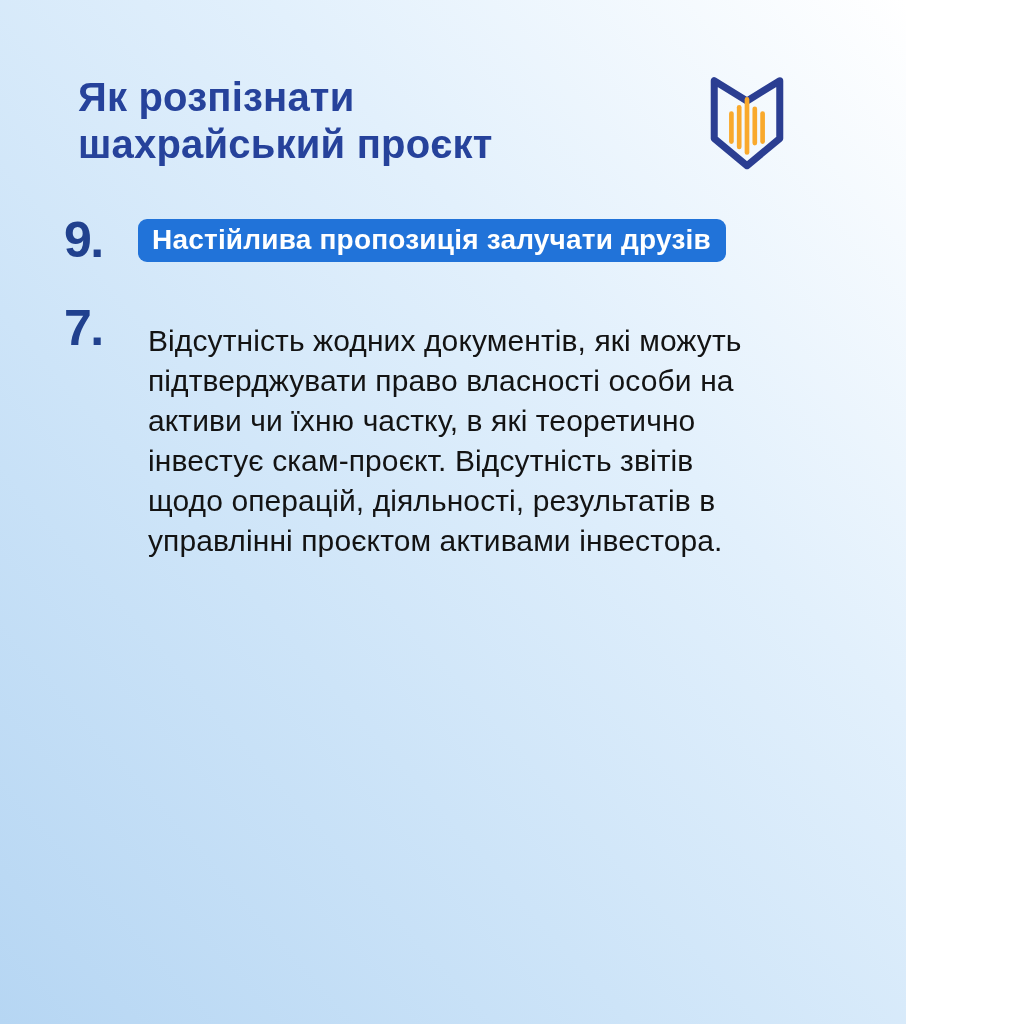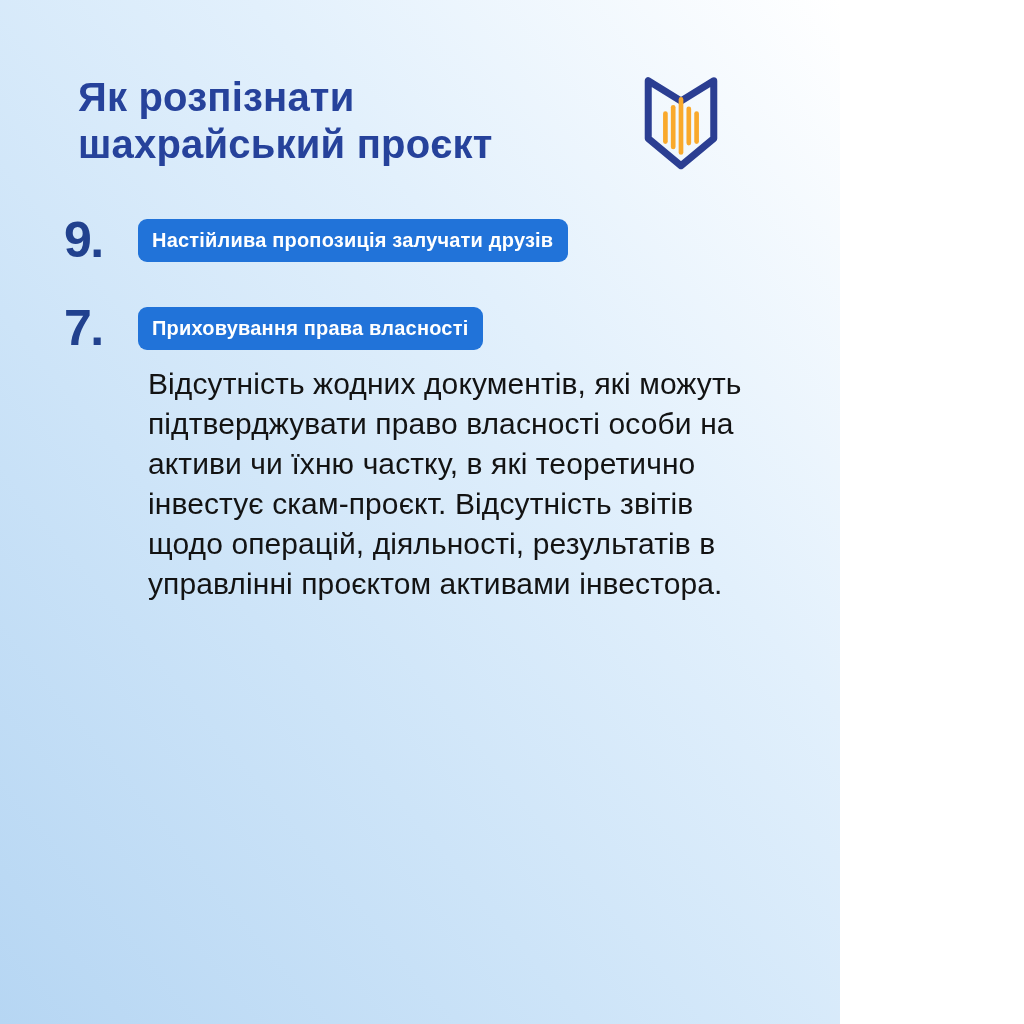--- a/index.html
+++ b/index.html
@@ -2,21 +2,21 @@
 <html><head>
 <meta charset="utf-8">
 <style>
   html, body { margin: 0; padding: 0; }
   body {
     width: 1024px; height: 1024px;
     font-family: "Liberation Sans", sans-serif;
     overflow: hidden;
   }
   .card {
-    width: 840px; height: 1024px;
+    width: 906px; height: 1024px;
     box-sizing: border-box;
     padding: 74px 60px 0 62px;
     background: linear-gradient(to bottom left, #ffffff 0%, #e2f0fc 35%, #cde4f8 65%, #b6d6f3 100%);
   }
   .header {
     display: flex;
     justify-content: space-between;
     align-items: flex-start;
     padding-left: 16px;
     margin-bottom: 46px;
@@ -42,21 +42,21 @@
     font-weight: 700;
     color: #21418e;
     letter-spacing: -1.5px;
     padding-left: 2px;
     box-sizing: border-box;
   }
   .badge {
     display: inline-block;
     background: #2173d9;
     color: #ffffff;
-    font-size: 20px;
+    font-size: 28px;
     line-height: 30px;
     font-weight: 700;
     padding: 6px 15px 7px 14px;
     border-radius: 9px;
     letter-spacing: 0.2px;
   }
   .body-text {
     margin: 14px 0 0 10px;
     font-size: 30px;
     line-height: 40px;
@@ -88,21 +88,20 @@
   <section class="item">
     <div class="num">9.</div>
     <div class="content">
       <span class="badge">Настійлива пропозиція залучати друзів</span>
     </div>
   </section>
 
   <section class="item">
     <div class="num">7.</div>
     <div class="content">
-      <span class="badge">Приховування права власності</span>
       <p class="body-text">Відсутність жодних документів, які можуть
 підтверджувати право власності особи на
 активи чи їхню частку, в які теоретично
 інвестує скам-проєкт. Відсутність звітів
 щодо операцій, діяльності, результатів в
 управлінні проєктом активами інвестора.</p>
     </div>
   </section>
 
 </div>

